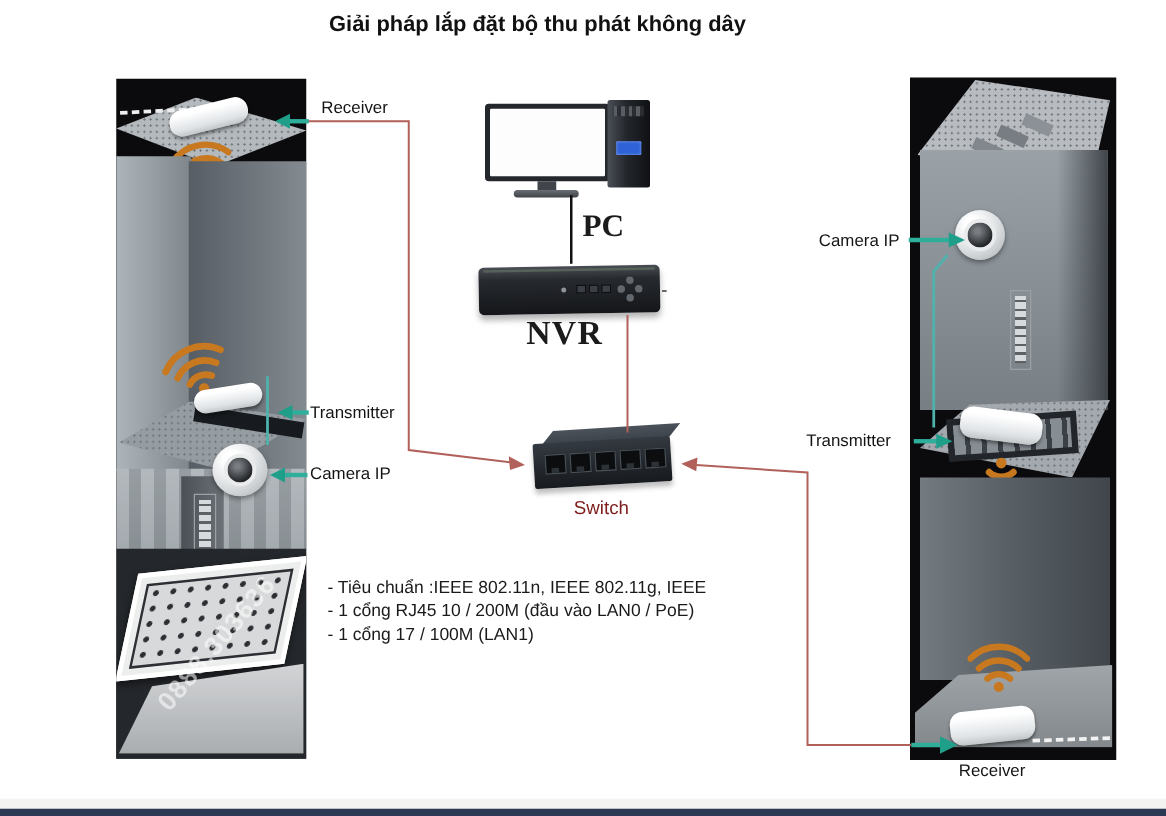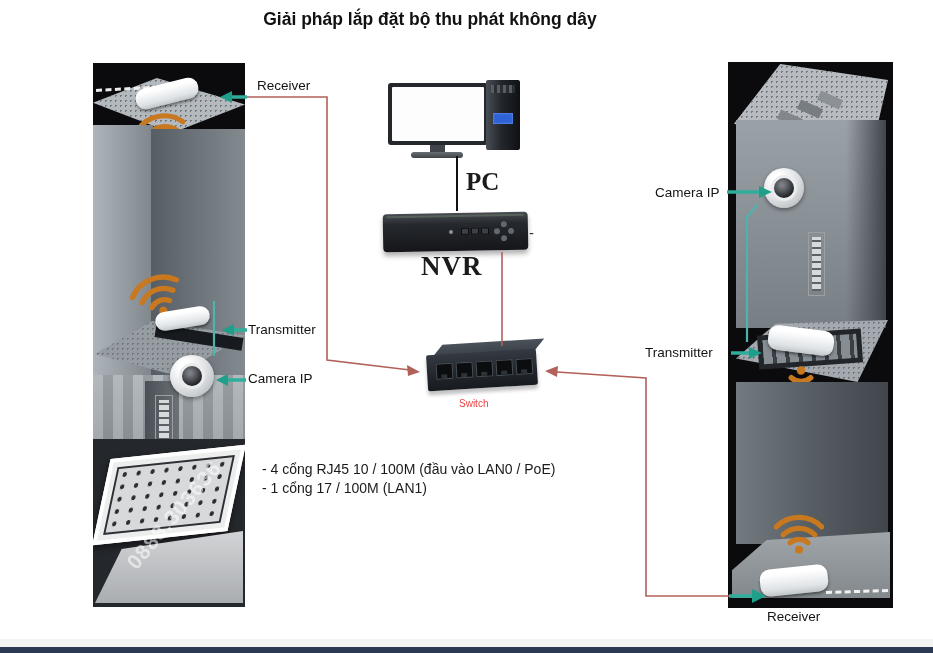--- a/index.html
+++ b/index.html
@@ -6,21 +6,21 @@
   #canvas{position:relative;width:933px;height:653px;background:#ffffff;overflow:hidden;
           font-family:"Liberation Sans", sans-serif;}
   .abs{position:absolute;}
   
   .title{left:0;top:9px;width:860px;text-align:center;font-size:17.5px;font-weight:bold;color:#111;}
   .lbl{font-size:13.5px;color:#141414;white-space:nowrap;}
   .serif-lbl{font-family:"Liberation Serif", serif;font-weight:bold;color:#1b1b1b;}
   .pc-lbl{left:466px;top:168px;font-size:25px;}
   .nvr-lbl{left:421px;top:251px;font-size:27px;letter-spacing:1px;}
   .dash-lbl{left:529px;top:224px;font-size:15px;color:#333;}
-  .switch-lbl{left:459px;top:398px;font-size:10px;color:#ef4444;}
+  .switch-lbl{left:459px;top:398px;font-size:15px;color:#7f1d1d;}
   .specs{left:262px;top:460px;width:345px;font-size:14px;line-height:19px;color:#1a1a1a;}
   .specs .red{color:#cc2222;}
   
   .photo{background:#0b0b0d;overflow:hidden;}
   .lev-left{left:93px;top:63px;width:152px;height:544px;}
   .lev-right{left:728px;top:62px;width:165px;height:546px;}
   .dotgrid{background-image:radial-gradient(#71777c 1px, transparent 1px);background-size:5px 5px;}
   .pill{background:linear-gradient(180deg,#ffffff 20%,#dfe3e6 75%,#c2c6c9);border-radius:10px;
         box-shadow:0 2px 3px rgba(0,0,0,.45);}
   .dome{border-radius:50%;background:radial-gradient(circle at 35% 30%,#ffffff 15%,#dadddf 55%,#a9adb1);
@@ -235,20 +235,21 @@
   <div class="abs lbl" style="left:248px;top:371px;">Camera IP</div>
   <div class="abs lbl" style="left:655px;top:185px;">Camera IP</div>
   <div class="abs lbl" style="left:645px;top:345px;">Transmitter</div>
   <div class="abs lbl" style="left:767px;top:609px;">Receiver</div>
   <div class="abs serif-lbl pc-lbl">PC</div>
   <div class="abs serif-lbl nvr-lbl">NVR</div>
   <div class="abs lbl dash-lbl">-</div>
   <div class="abs lbl switch-lbl">Switch</div>
 
   <div class="abs specs">
-    <div>- 4 cổng RJ45 10 / 100M (đầu vào LAN0 / PoE)</div>
+    <div>- Tiêu chuẩn :IEEE 802.11n, IEEE 802.11g, IEEE</div>
+    <div>- 1 cổng RJ45 10 / 200M (đầu vào LAN0 / PoE)</div>
     <div>- 1 cổng 17 / 100M (LAN1)</div>
   </div>
 
   <div class="abs bar-light"></div>
   <div class="abs bar-navy"></div>
 
 </div>
 
 </body></html>

